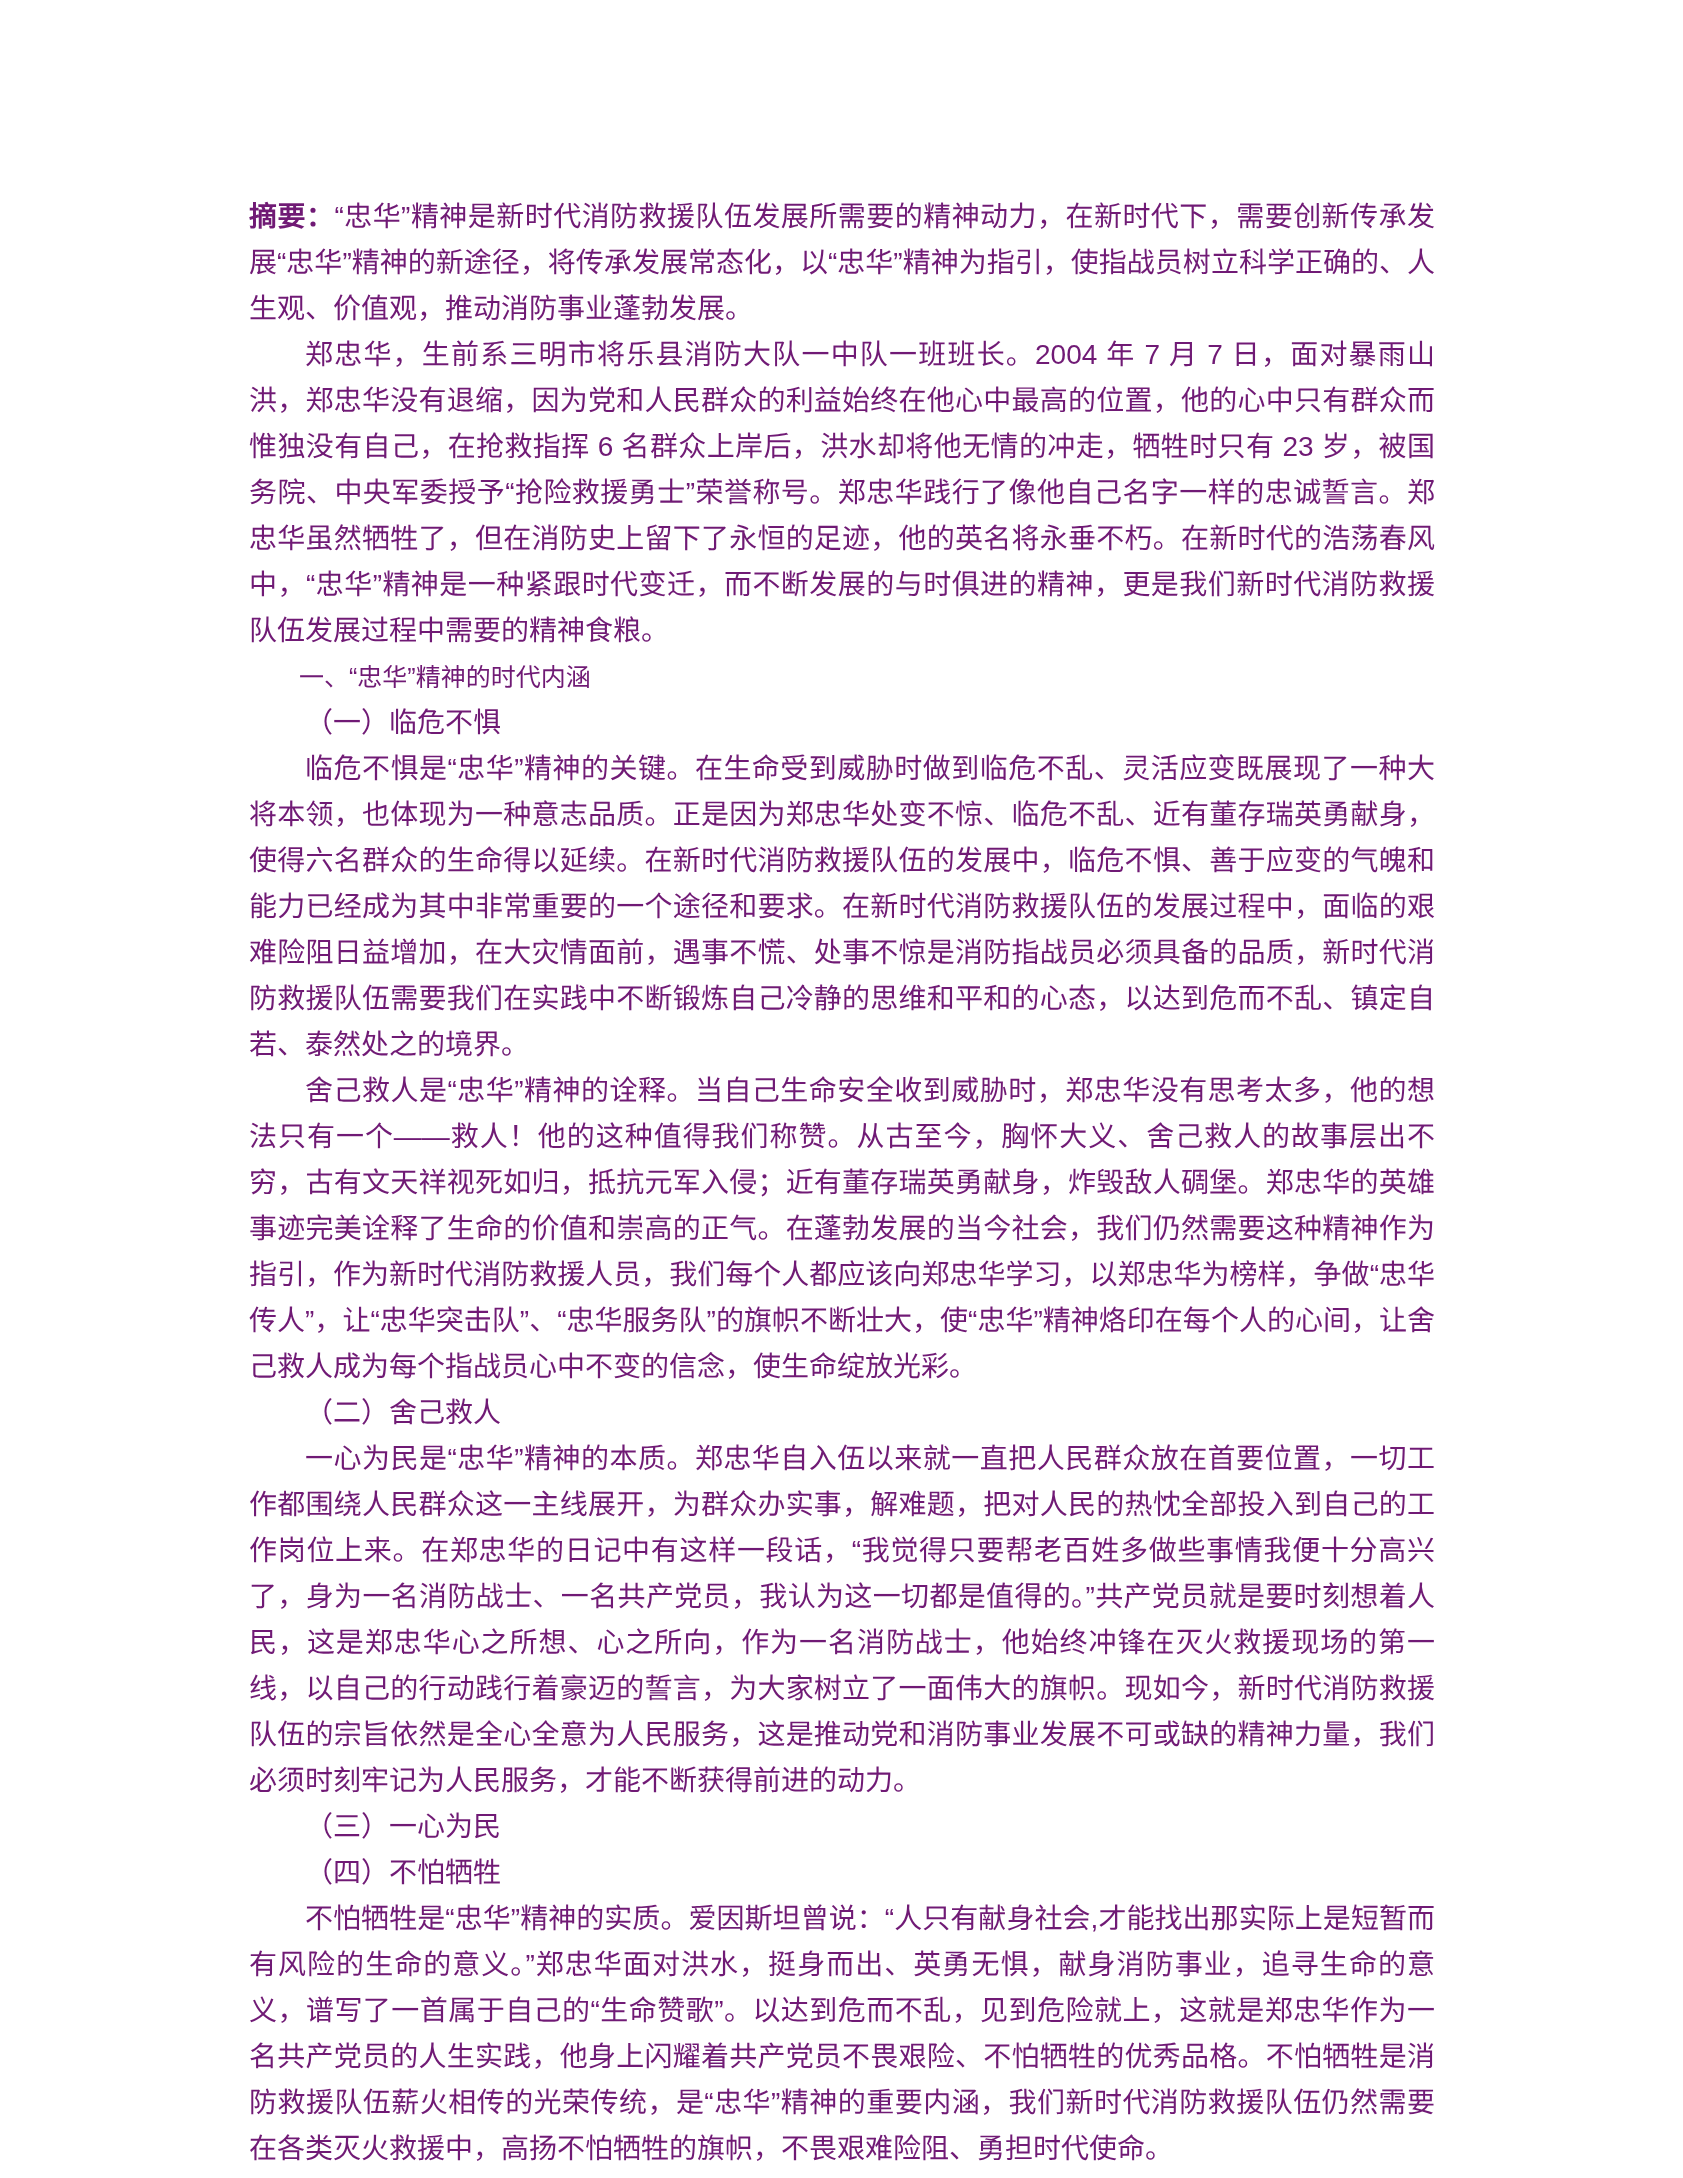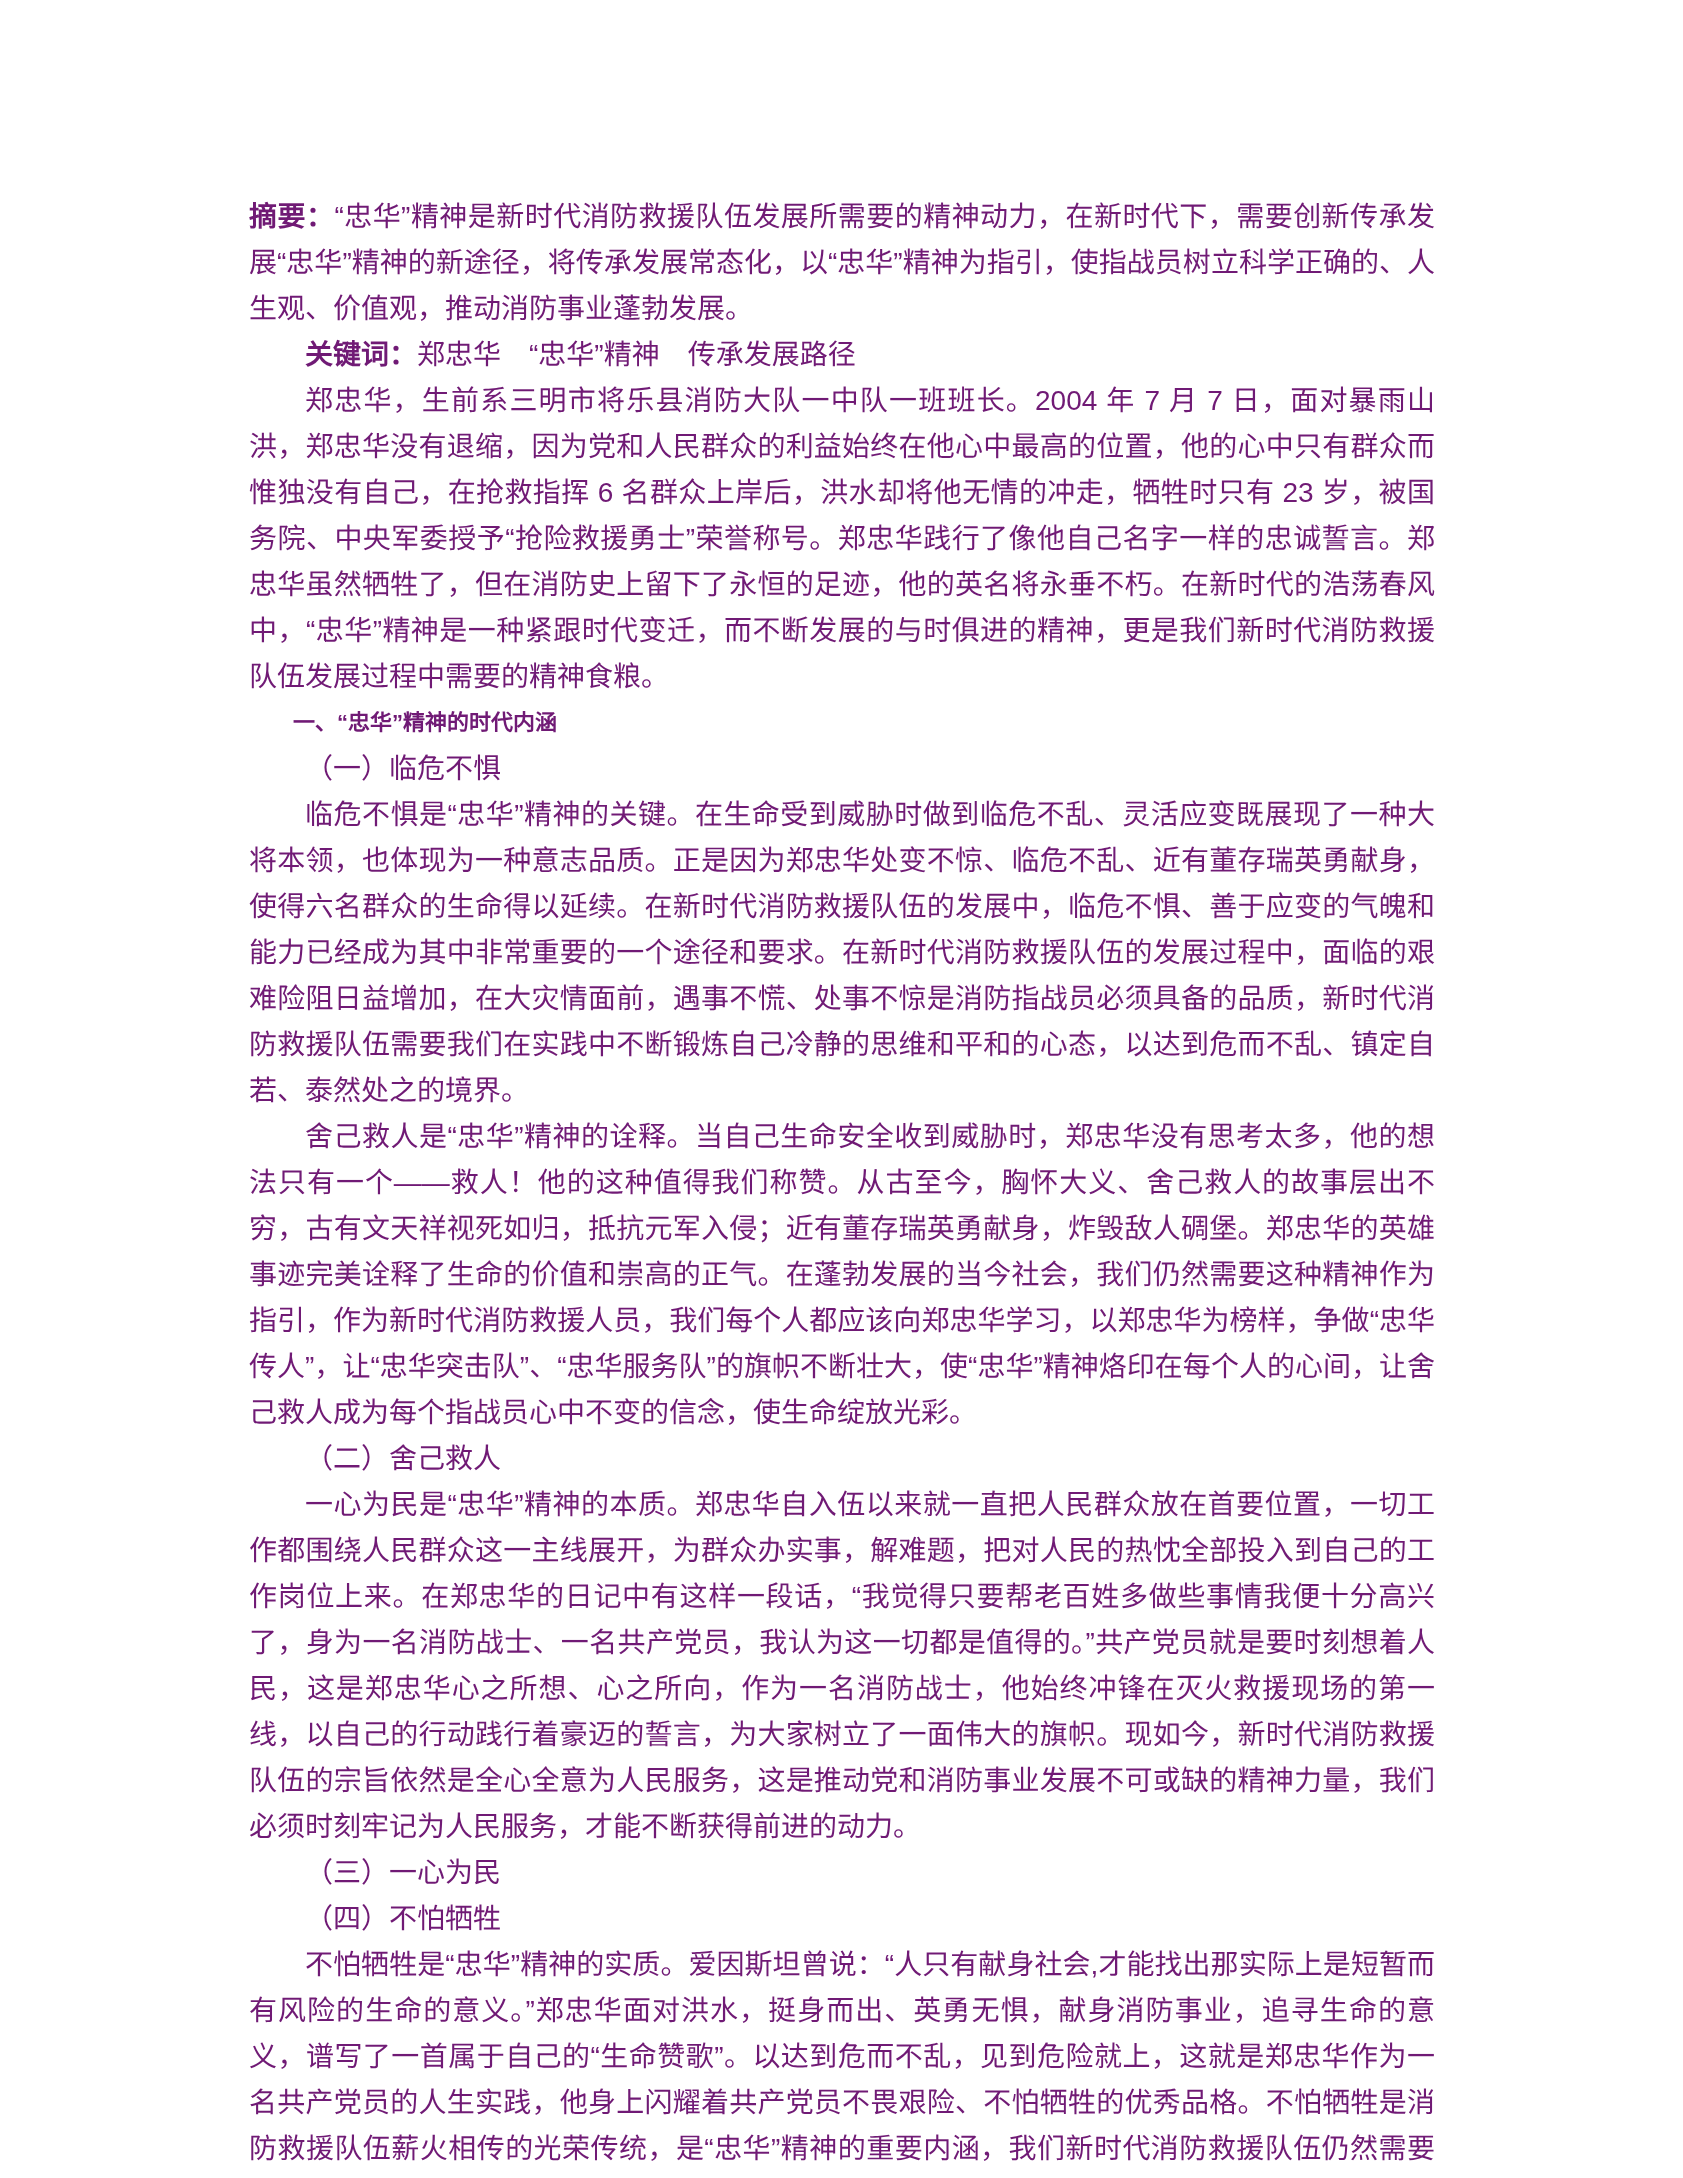--- a/index.html
+++ b/index.html
@@ -24,34 +24,33 @@
     font-size: 28px;
     line-height: 46px;
     text-align: justify;
     word-break: break-all;
     margin-top: 12px;
   }
   .content p { margin: 0; padding: 0; }
   .para-indent { text-indent: 2em; }
   .label-bold { font-weight: bold; }
   .section-heading {
-    font-weight: bold;
-    font-size: 22px;
+    font-weight: normal;
+    font-size: 25px;
     text-indent: 2em;
   }
 </style>
 </head>
 <body>
 
 <div class="page">
   <div class="content">
 
     <p class="para-abstract"><span class="label-bold">摘要：</span><span>“忠华”精神是新时代消防救援队伍发展所需要的精神动力，在新时代下，需要创新传承发展“忠华”精神的新途径，将传承发展常态化，以“忠华”精神为指引，使指战员树立科学正确的、人生观、价值观，推动消防事业蓬勃发展。</span></p>
 
-    <p class="para-indent"><span class="label-bold">关键词：</span><span>郑忠华　“忠华”精神　传承发展路径</span></p>
 
     <p class="para-indent">郑忠华，生前系三明市将乐县消防大队一中队一班班长。2004 年 7 月 7 日，面对暴雨山洪，郑忠华没有退缩，因为党和人民群众的利益始终在他心中最高的位置，他的心中只有群众而惟独没有自己，在抢救指挥 6 名群众上岸后，洪水却将他无情的冲走，牺牲时只有 23 岁，被国务院、中央军委授予“抢险救援勇士”荣誉称号。郑忠华践行了像他自己名字一样的忠诚誓言。郑忠华虽然牺牲了，但在消防史上留下了永恒的足迹，他的英名将永垂不朽。在新时代的浩荡春风中，“忠华”精神是一种紧跟时代变迁，而不断发展的与时俱进的精神，更是我们新时代消防救援队伍发展过程中需要的精神食粮。</p>
 
     <p class="section-heading">一、“忠华”精神的时代内涵</p>
 
     <p class="para-indent">（一）临危不惧</p>
     <p class="para-indent">临危不惧是“忠华”精神的关键。在生命受到威胁时做到临危不乱、灵活应变既展现了一种大将本领，也体现为一种意志品质。正是因为郑忠华处变不惊、临危不乱、近有董存瑞英勇献身，使得六名群众的生命得以延续。在新时代消防救援队伍的发展中，临危不惧、善于应变的气魄和能力已经成为其中非常重要的一个途径和要求。在新时代消防救援队伍的发展过程中，面临的艰难险阻日益增加，在大灾情面前，遇事不慌、处事不惊是消防指战员必须具备的品质，新时代消防救援队伍需要我们在实践中不断锻炼自己冷静的思维和平和的心态，以达到危而不乱、镇定自若、泰然处之的境界。</p>
 
     <p class="para-indent">舍己救人是“忠华”精神的诠释。当自己生命安全收到威胁时，郑忠华没有思考太多，他的想法只有一个——救人！他的这种值得我们称赞。从古至今，胸怀大义、舍己救人的故事层出不穷，古有文天祥视死如归，抵抗元军入侵；近有董存瑞英勇献身，炸毁敌人碉堡。郑忠华的英雄事迹完美诠释了生命的价值和崇高的正气。在蓬勃发展的当今社会，我们仍然需要这种精神作为指引，作为新时代消防救援人员，我们每个人都应该向郑忠华学习，以郑忠华为榜样，争做“忠华传人”，让“忠华突击队”、“忠华服务队”的旗帜不断壮大，使“忠华”精神烙印在每个人的心间，让舍己救人成为每个指战员心中不变的信念，使生命绽放光彩。</p>
     <p class="para-indent">（二）舍己救人</p>

